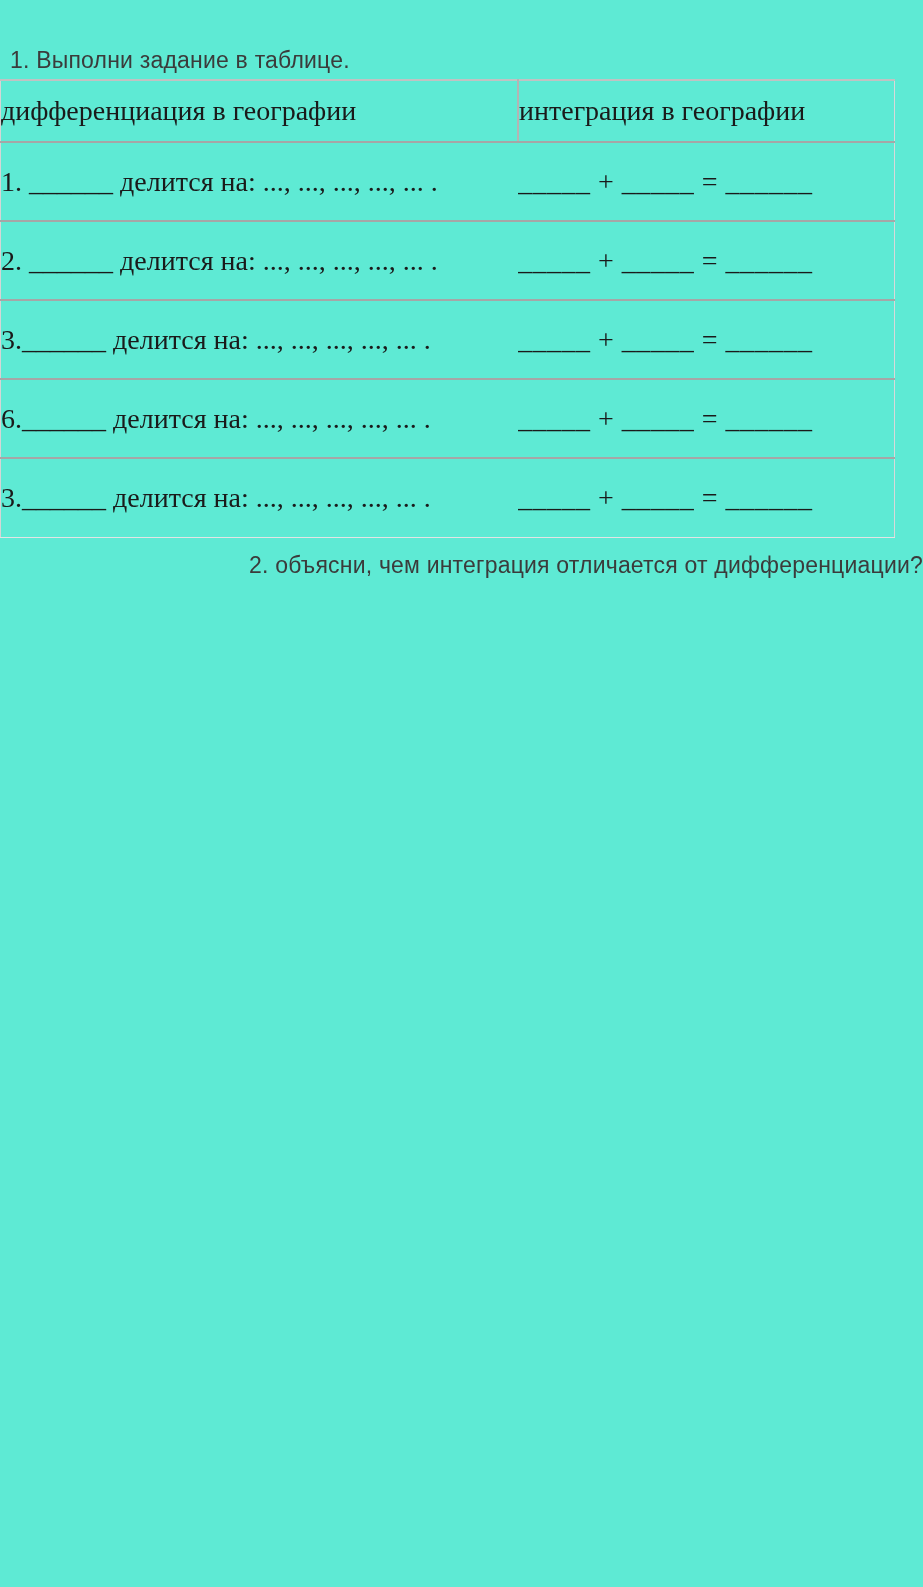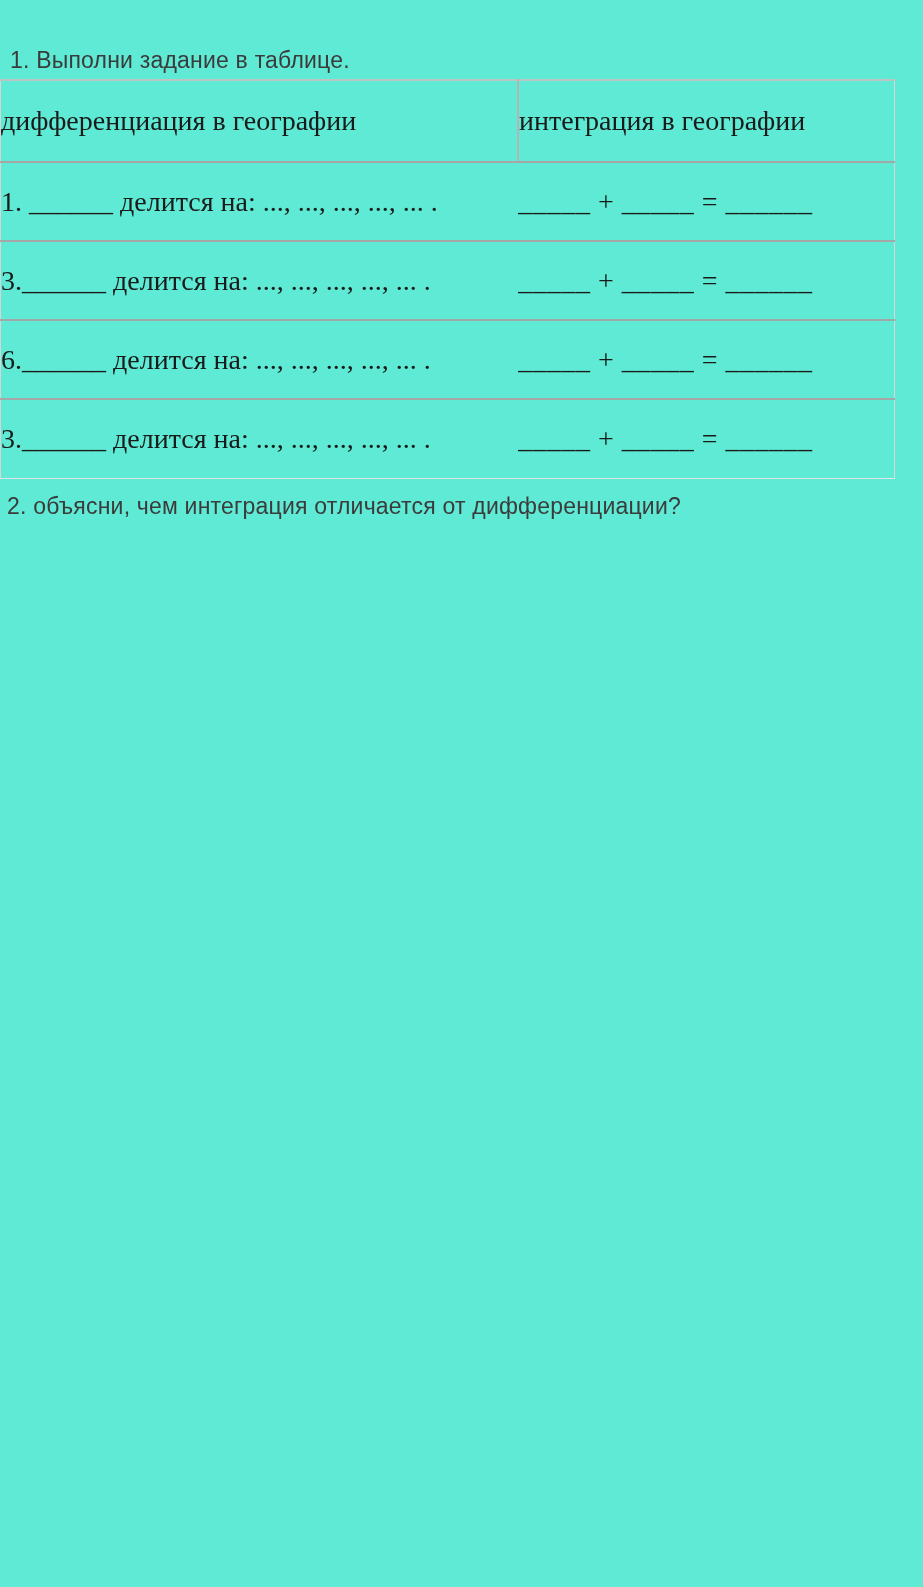--- a/index.html
+++ b/index.html
@@ -23,20 +23,21 @@
     margin: 0;
     padding: 46px 0 0 10px;
     font-size: 23px;
     line-height: 28px;
     color: #3b3b3b;
     letter-spacing: 0.2px;
   }
   .task2 {
     padding-top: 13px;
     padding-left: 7px;
+    text-align: right;
   }
   table.worksheet-table {
     border-collapse: collapse;
     table-layout: fixed;
     width: 893px;
     margin-top: 5px;
     border-top: 2px solid #c2c2c2;
     border-left: 1px solid #d5d5d5;
     border-right: 1px solid #d9d9d9;
     border-bottom: 1px solid #e4e4e4;
@@ -57,21 +58,21 @@
   table.worksheet-table tbody tr:last-child td {
     border-bottom: none;
   }
   .col-left {
     width: 516px;
     border-right: 2px solid #b4b4b4;
   }
   .col-right {
     width: 375px;
   }
-  thead tr { height: 82px; }
+  thead tr { height: 62px; }
   tbody tr { height: 79px; }
   th.col-left, td.cell-left { padding-left: 10px; }
   th.col-right, td.cell-right { padding-left: 21px; }
   td.cell-right { letter-spacing: 0.5px; }
 </style>
 </head>
 <body>
 
 <div class="page">
 
@@ -83,20 +84,24 @@
         <th class="col-left">дифференциация в географии</th>
         <th class="col-right">интеграция в географии</th>
       </tr>
     </thead>
     <tbody>
       <tr>
         <td class="cell-left">1. ______ делится на: ..., ..., ..., ..., ... .</td>
         <td class="cell-right">_____ + _____ = ______</td>
       </tr>
       <tr>
+        <td class="cell-left">2. ______ делится на: ..., ..., ..., ..., ... .</td>
+        <td class="cell-right">_____ + _____ = ______</td>
+      </tr>
+      <tr>
         <td class="cell-left">3.______ делится на: ..., ..., ..., ..., ... .</td>
         <td class="cell-right">_____ + _____ = ______</td>
       </tr>
       <tr>
         <td class="cell-left">6.______ делится на: ..., ..., ..., ..., ... .</td>
         <td class="cell-right">_____ + _____ = ______</td>
       </tr>
       <tr>
         <td class="cell-left">3.______ делится на: ..., ..., ..., ..., ... .</td>
         <td class="cell-right">_____ + _____ = ______</td>

